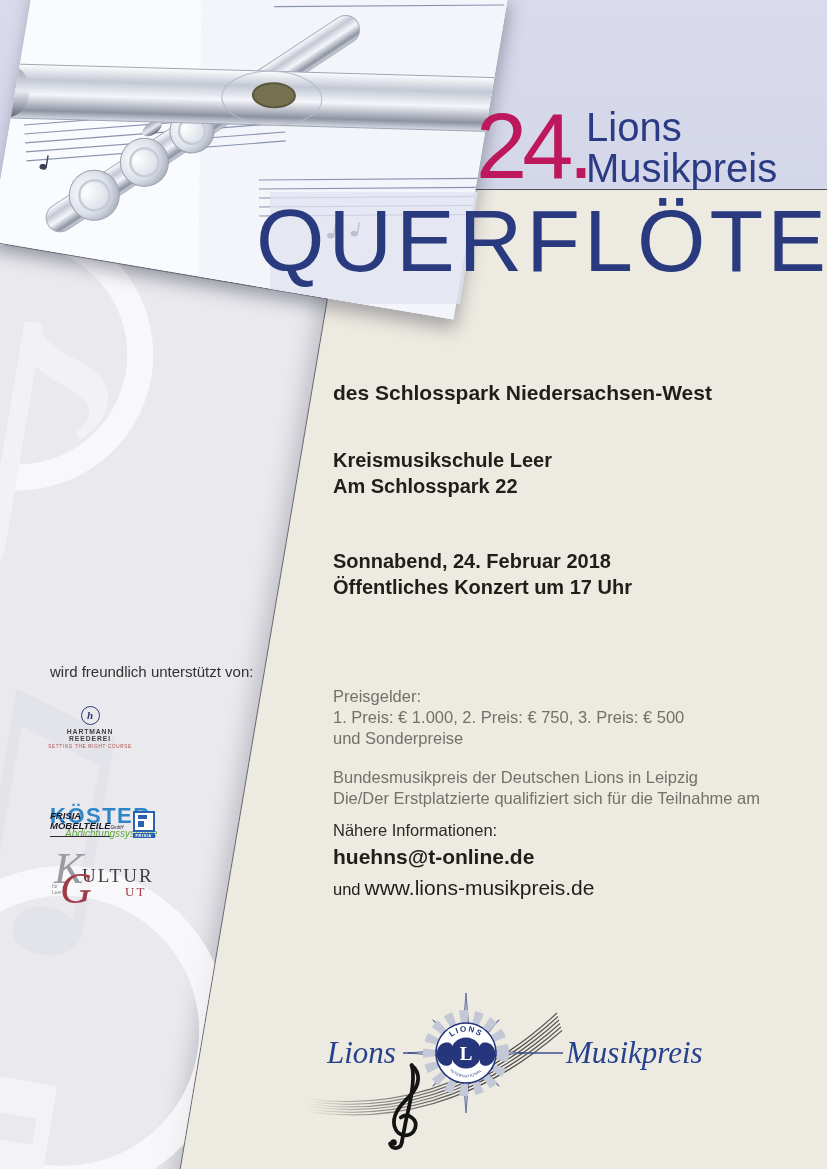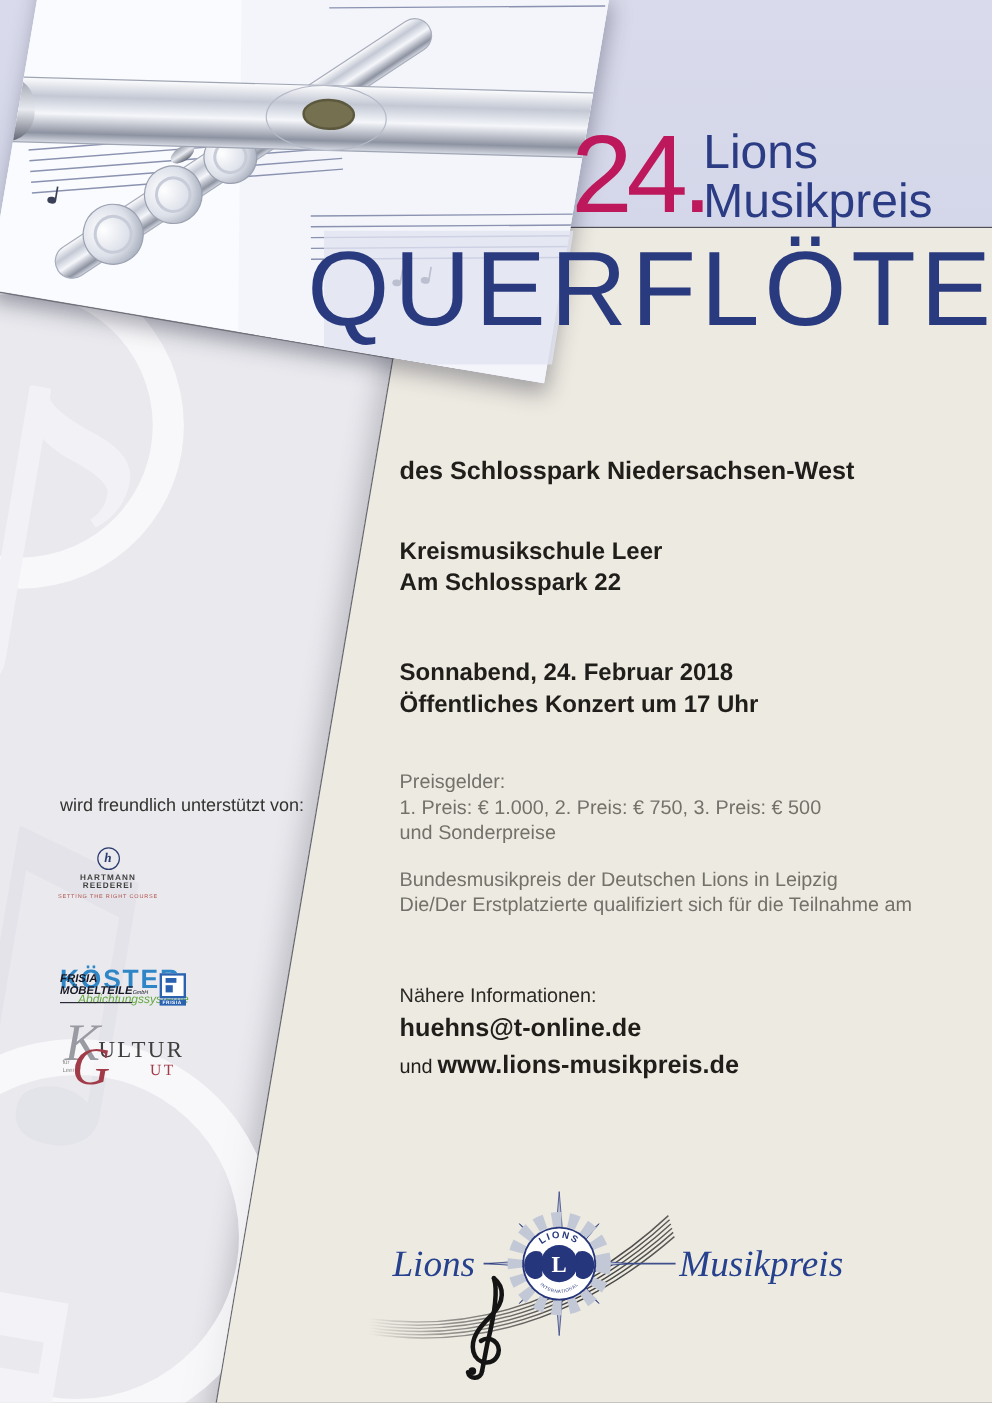--- a/index.html
+++ b/index.html
@@ -58,27 +58,27 @@
     position:absolute; left:256px; top:194px; z-index:5;
     font-size:88px; line-height:94px; font-weight:200; letter-spacing:4px;
     color:#2A3A7E; white-space:nowrap;
   }
   
   .content div{white-space:nowrap;}
   .c-block{position:absolute; left:333px; z-index:6; color:#1F1E1A;}
   .subtitle{top:381px; font-size:21px; font-weight:bold;}
   .venue{top:447px; font-size:20px; font-weight:bold; line-height:26px;}
   .event{top:548px; font-size:20px; font-weight:bold; line-height:26px;}
-  .muted{color:#73716A; font-weight:normal;}
+  .muted{color:#73716A; font-weight:normal;margin-top:44px;}
   .prizes{top:642px; font-size:16.5px; line-height:21px;}
   .qualification{top:723px; font-size:16.5px; line-height:21px;}
   .info-label{top:821px; font-size:16.5px; color:#2B2A26;}
   .email{top:845px; font-size:21px; font-weight:bold;}
   .webline{top:876px; font-size:16.5px;}
-  .webline .site{font-size:21px; font-weight:bold; margin-left:4px;}
+  .webline .site{font-size:21px; font-weight:normal; margin-left:4px;}
   
   .sponsor-heading{position:absolute; left:50px; top:661px; z-index:6;
     font-size:15px; line-height:22px; color:#33322E;}
   .hartmann{position:absolute; left:46px; top:706px; width:88px; text-align:center; z-index:6;}
   .h-circle{width:17px; height:17px; margin:0 auto; border:1.5px solid #2C3C6E; border-radius:50%;
     font-family:"Liberation Serif",serif; font-style:italic; font-weight:bold; font-size:11px;
     color:#2C3C6E; line-height:16px;}
   .h-name{font-size:6.8px; letter-spacing:.9px; font-weight:bold; color:#413F3E; margin-top:3px;}
   .h-tag{font-size:4.6px; letter-spacing:.7px; color:#B25048; margin-top:2px;}
   .koster{position:absolute; left:50px; top:763px; z-index:6;}

